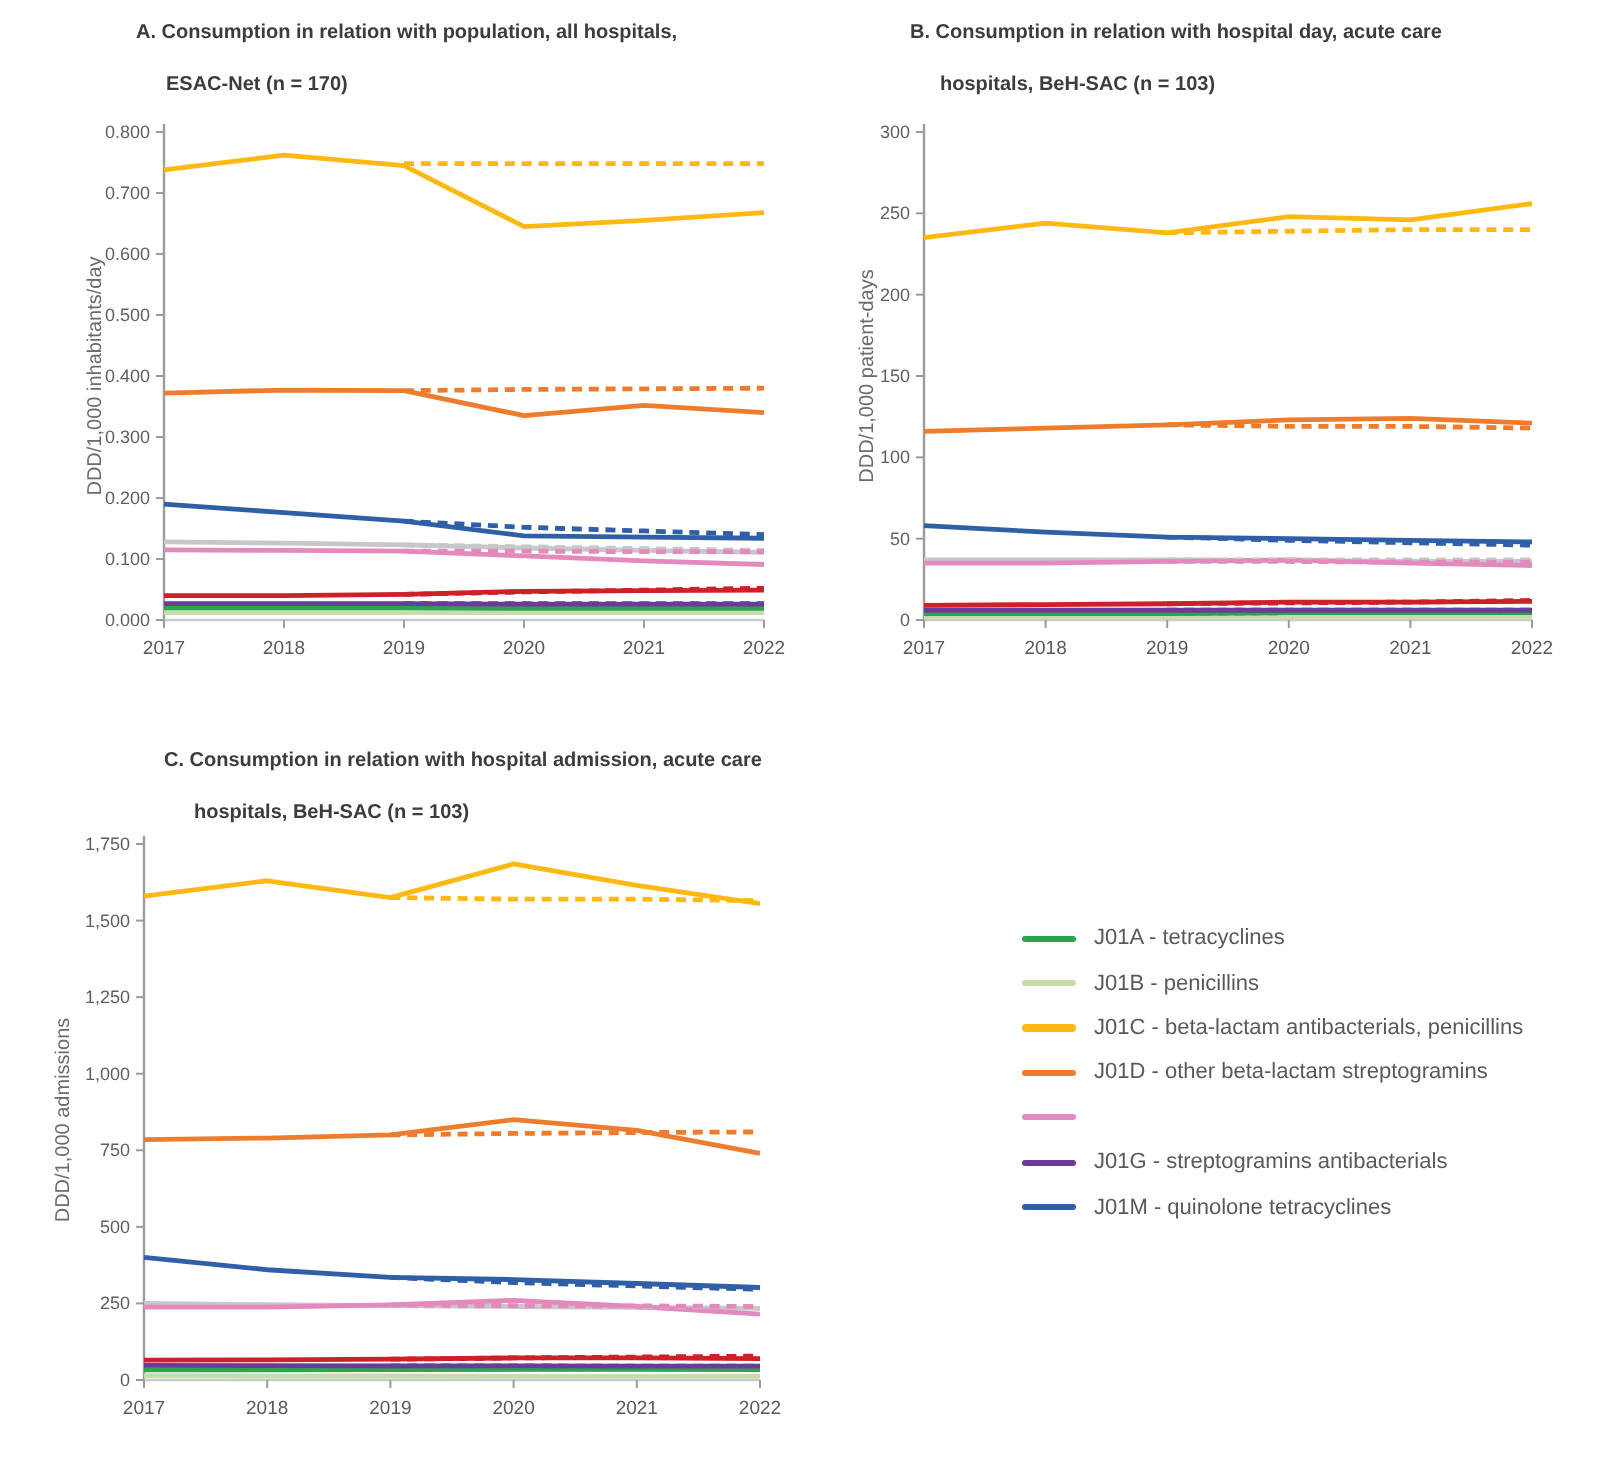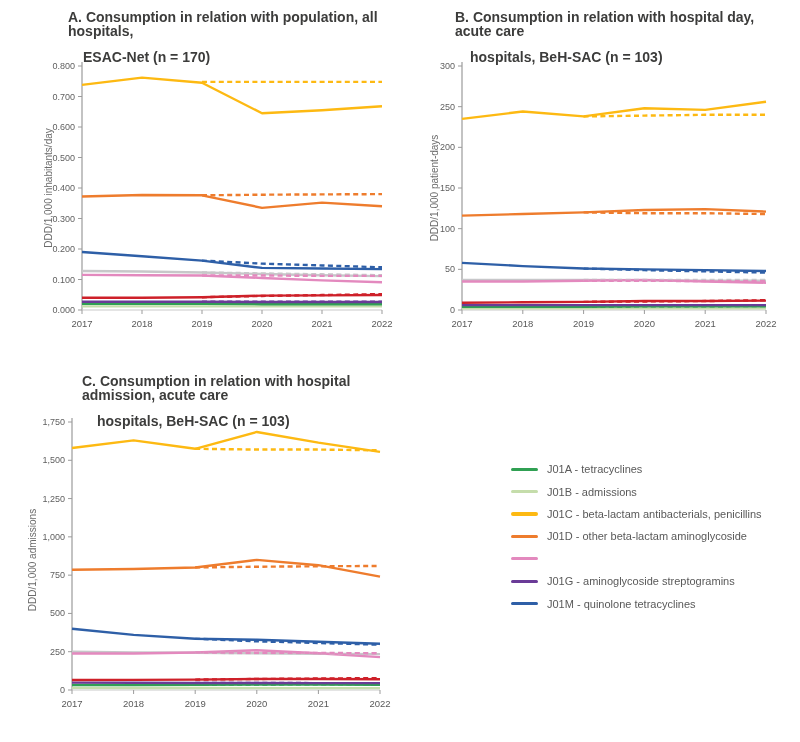--- a/index.html
+++ b/index.html
@@ -2,21 +2,21 @@
 <html><head>
 <meta charset="utf-8">
 <style>
   html,body{margin:0;padding:0;background:#ffffff;}
   body{width:800px;height:742px;overflow:hidden;font-family:"Liberation Sans",sans-serif;}
   .figure{position:relative;width:800px;height:742px;background:#fff;}
   .panel{position:absolute;}
   #panel-A{left:24px;top:10px;width:386px;height:340px;}
   #panel-B{left:420px;top:10px;width:372px;height:340px;}
   #panel-C{left:10px;top:374px;width:400px;height:350px;}
-  .title{margin:0;font-size:14px;font-weight:bold;color:#3c3c3b;line-height:14px;}
+  .title{margin:0;font-size:10px;font-weight:bold;color:#3c3c3b;line-height:14px;}
   .title .t1{display:block;}
   .title .t2{display:block;padding-left:15px;margin-top:12px;}
   #panel-A .title{margin-left:44px;}
   #panel-B .title{margin-left:35px;}
   #panel-C .title{margin-left:72px;}
   .ylab{position:absolute;white-space:nowrap;font-size:10px;color:#6b6b6b;
         transform:translate(-50%,-50%) rotate(-90deg);}
   #panel-A .ylab{left:24px;top:178px;}
   #panel-B .ylab{left:14px;top:178px;}
   #panel-C .ylab{left:22px;top:186px;}
@@ -204,36 +204,36 @@
       </svg>
   </section>
 
   <aside class="legend">
     <div class="legend-item">
       <span class="swatch" style="background: rgb(48, 160, 83);"></span>
       <span class="llabel">J01A - tetracyclines</span>
     </div>
     <div class="legend-item">
       <span class="swatch" style="background: rgb(197, 221, 171);"></span>
-      <span class="llabel">J01B - admissions</span>
+      <span class="llabel">J01B - penicillins</span>
     </div>
     <div class="legend-item">
       <span class="swatch" style="background: rgb(253, 185, 18);"></span>
       <span class="llabel">J01C - beta-lactam antibacterials, penicillins</span>
     </div>
     <div class="legend-item">
       <span class="swatch" style="background: rgb(238, 124, 45);"></span>
-      <span class="llabel">J01D - other beta-lactam aminoglycoside</span>
+      <span class="llabel">J01D - other beta-lactam streptogramins</span>
     </div>
     <div class="legend-item">
       <span class="swatch" style="background: rgb(227, 137, 190);"></span>
     </div>
     <div class="legend-item">
       <span class="swatch" style="background: rgb(106, 59, 151);"></span>
-      <span class="llabel">J01G - aminoglycoside streptogramins</span>
+      <span class="llabel">J01G - streptogramins antibacterials</span>
     </div>
     <div class="legend-item">
       <span class="swatch" style="background: rgb(46, 95, 167);"></span>
       <span class="llabel">J01M - quinolone tetracyclines</span>
     </div>
   </aside>
 
 </div>
 
 </body></html>

